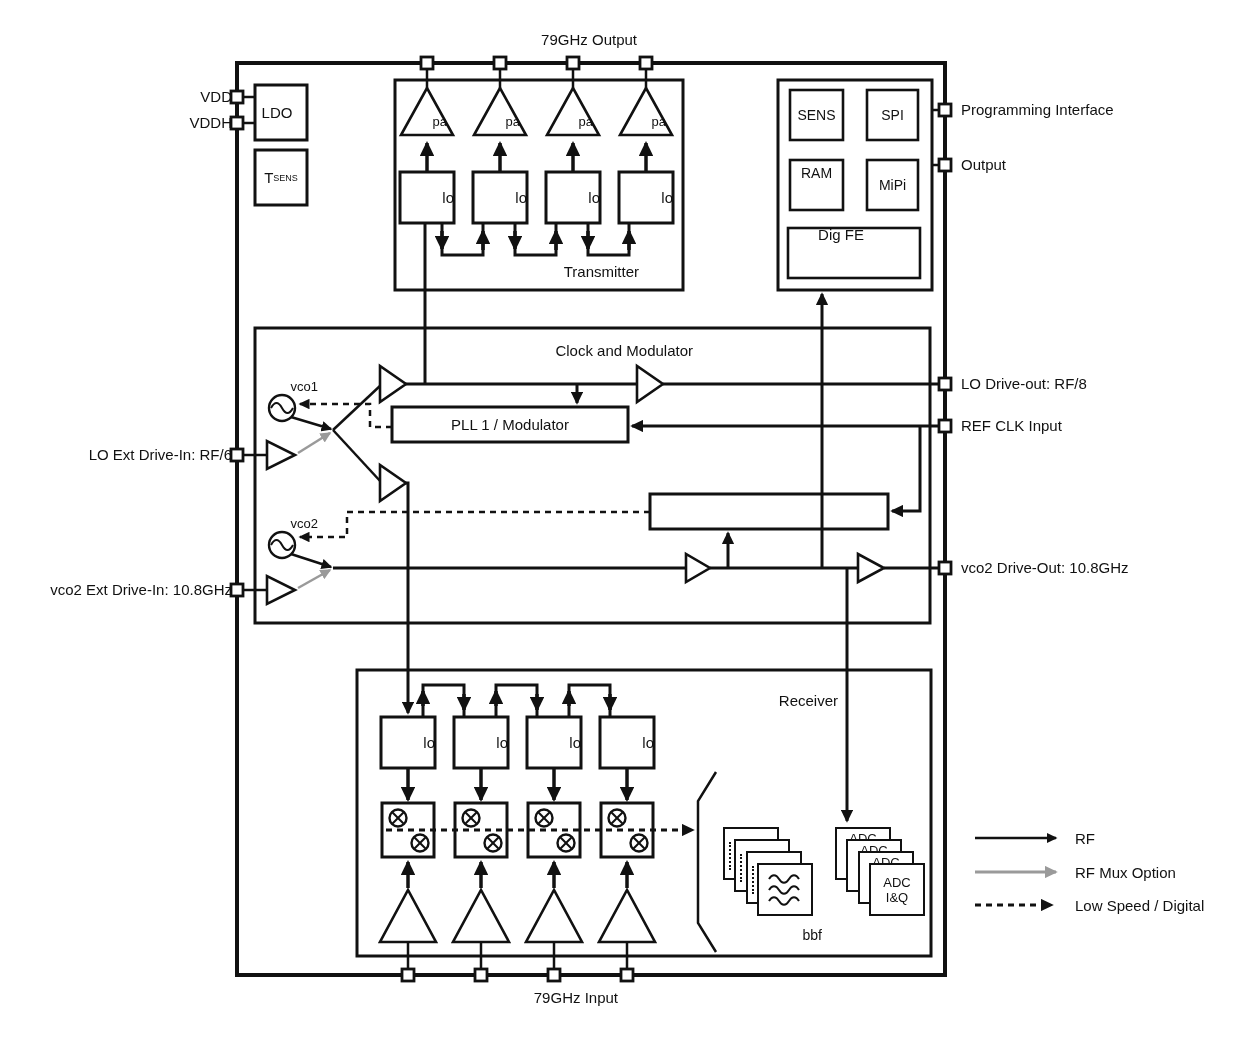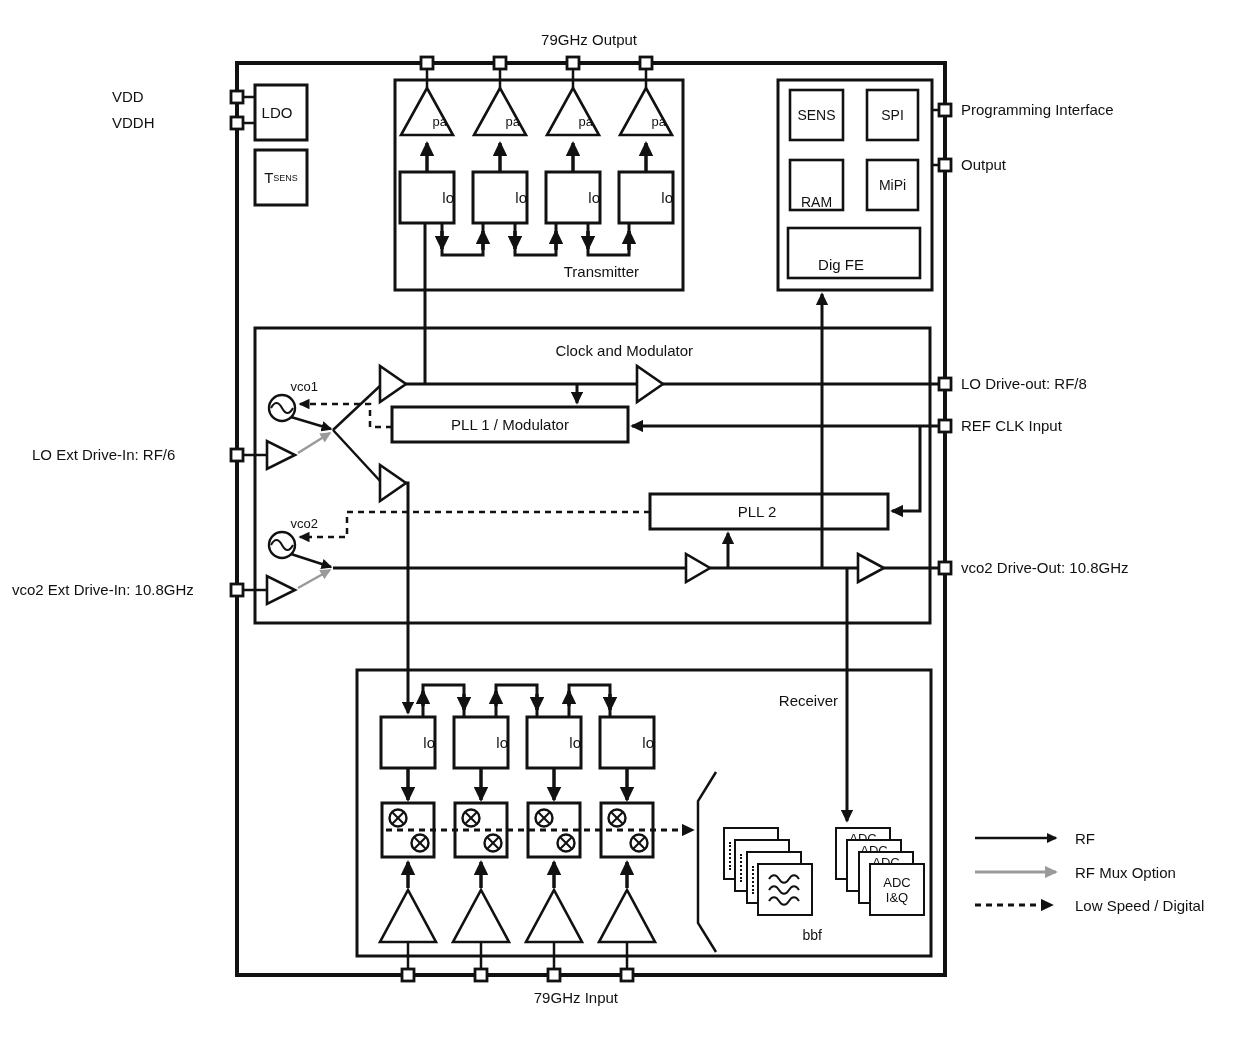--- a/index.html
+++ b/index.html
@@ -12,21 +12,21 @@
   .tri{fill:#fff;stroke:#111;stroke-width:2.6}
   .w2{stroke:#111;stroke-width:2.5;fill:none}
   .w3{stroke:#111;stroke-width:3;fill:none}
   .w35{stroke:#111;stroke-width:3.5;fill:none}
   .dash{stroke-dasharray:6 5}
   .gray{stroke:#9a9a9a}
   .pin{fill:#fff;stroke:#111;stroke-width:2.8}
   .mixc{fill:#fff;stroke:#111;stroke-width:2.4}
   .thin{stroke:#111;stroke-width:2;fill:none}
   .lbl{position:absolute;font-size:15px;line-height:18px;white-space:nowrap}
-  .c{text-align:right}.r{}
+  .c{text-align:right}.r{text-align:right}
   .s13{font-size:13px;line-height:15px}.s14{font-size:14px;line-height:16px}
   .fc{position:absolute;display:flex;align-items:center;justify-content:center}
   .card{position:absolute;width:56px;height:53px;background:#fff;border:2.6px solid #111;box-sizing:border-box}
   .bdots{position:absolute;left:4px;top:13px;height:28px;width:0;border-left:2px dotted #111}
   .adcb{position:absolute;left:0;right:0;top:2px;text-align:center;font-size:13px;line-height:15px}
   .adcf{position:absolute;inset:0;display:flex;flex-direction:column;align-items:center;justify-content:center;font-size:13px;line-height:15px}
   sub.ts{font-size:9px}
 </style>
 </head>
 <body>
@@ -307,26 +307,25 @@
       <span>T</span>
       <sub class="ts">SENS</sub>
     </div>
 
 <div class="lbl c" style="left:439px;top:263px;width:200px">Transmitter</div>
 <div class="lbl c" style="left:493px;top:342px;width:200px">Clock and Modulator</div>
 <div class="lbl c" style="left:688px;top:692px;width:150px">Receiver</div>
 
 <div class="fc lbl s14" style="left:790px;top:90px;width:53px;height:50px">SENS</div>
 <div class="fc lbl s14" style="left:867px;top:90px;width:51px;height:50px">SPI</div>
-<div class="fc lbl s14" style="left:790px;top:177px;width:53px;height:50px">RAM</div>
+<div class="fc lbl s14" style="left:790px;top:148px;width:53px;height:50px">RAM</div>
 <div class="fc lbl s14" style="left:867px;top:160px;width:51px;height:50px">MiPi</div>
-<div class="fc lbl" style="left:788px;top:240px;width:106px;height:50px">Dig FE</div>
+<div class="fc lbl" style="left:788px;top:210px;width:106px;height:50px">Dig FE</div>
 
 <div class="fc lbl" style="left:392px;top:407px;width:236px;height:35px">PLL 1 / Modulator</div>
-<div class="fc lbl" style="left:650px;top:494px;width:214px;height:35px">PLL 2</div>
 <div class="lbl c s13" style="left:258px;top:379px;width:60px">vco1</div>
 <div class="lbl c s13" style="left:258px;top:516px;width:60px">vco2</div>
 
 <div class="lbl c s13" style="left:407px;top:114px;width:40px">pa</div>
 <div class="lbl c s13" style="left:480px;top:114px;width:40px">pa</div>
 <div class="lbl c s13" style="left:553px;top:114px;width:40px">pa</div>
 <div class="lbl c s13" style="left:626px;top:114px;width:40px">pa</div>
 <div class="lbl c" style="left:400px;top:189px;width:54px">lo</div>
 <div class="lbl c" style="left:473px;top:189px;width:54px">lo</div>
 <div class="lbl c" style="left:546px;top:189px;width:54px">lo</div>

